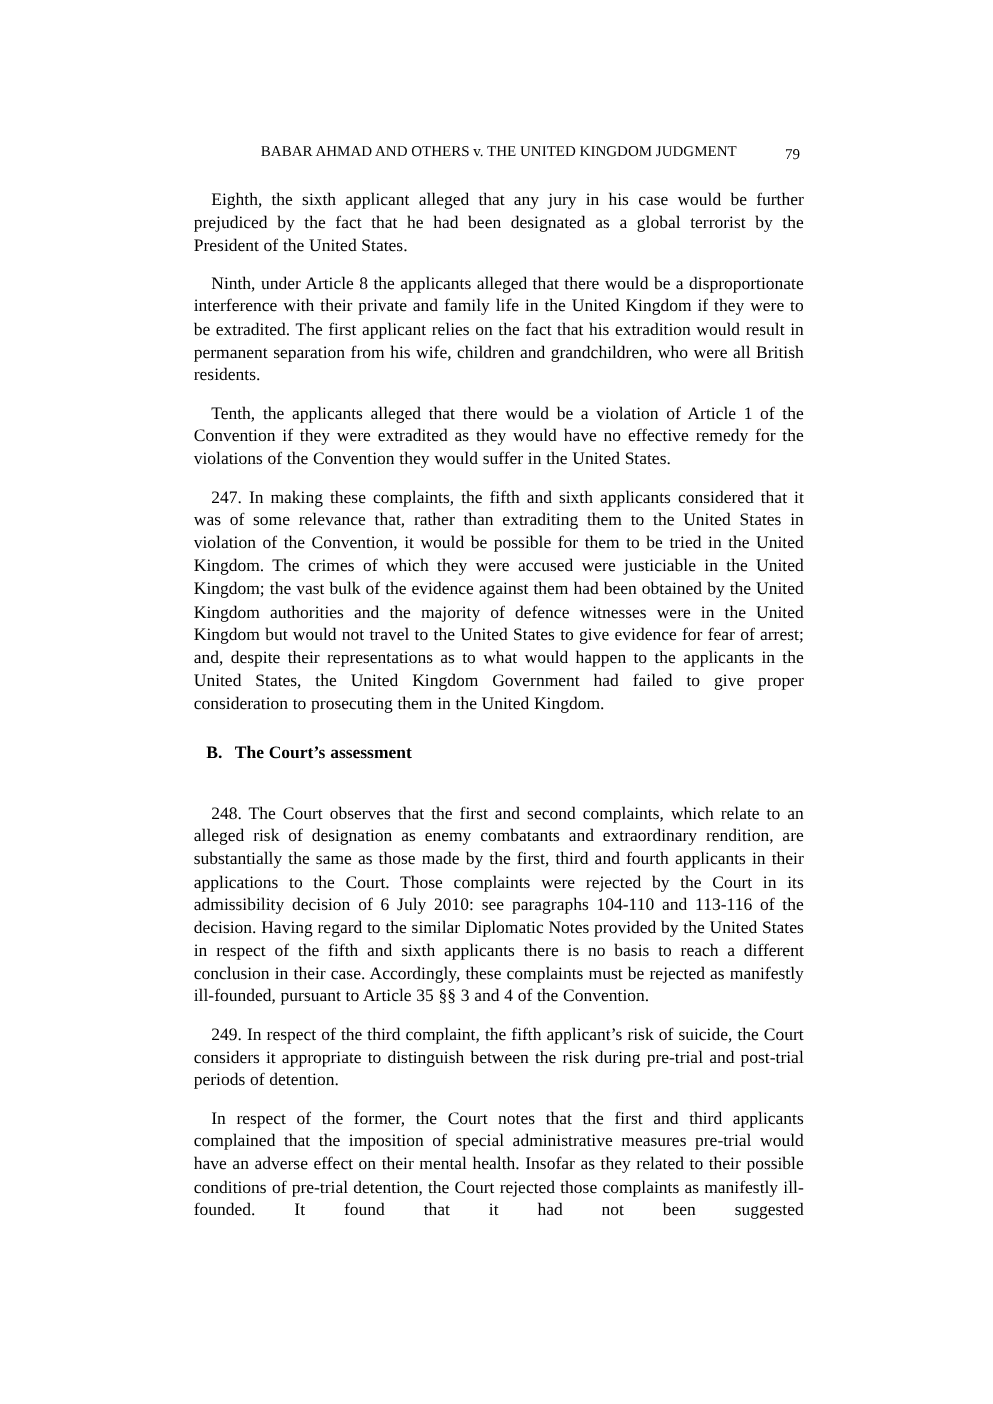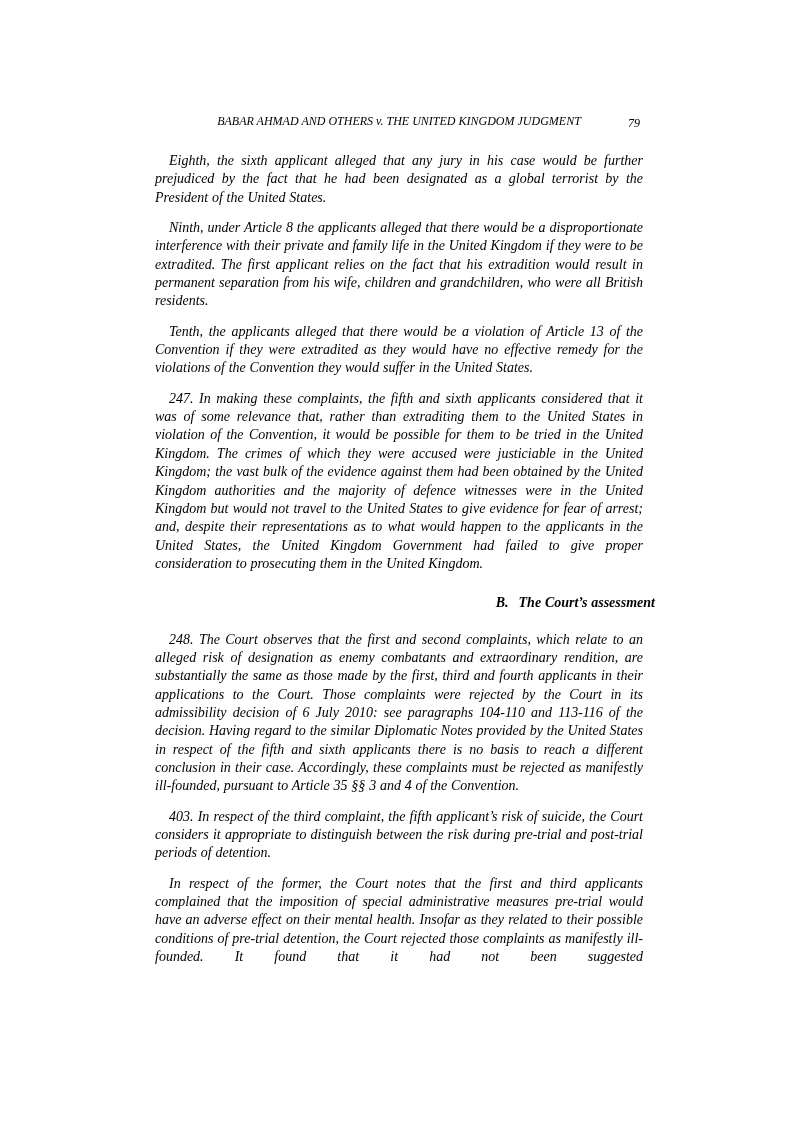--- a/index.html
+++ b/index.html
@@ -22,21 +22,20 @@
     width: 794px;
     height: 1123px;
     background: #ffffff;
     overflow: hidden;
   }
   .text-column {
     position: absolute;
     left: 143px;
     top: 115px;
     width: 512px;
-    font-style: italic;
   }
   .running-header {
     position: relative;
     font-size: 12px;
     line-height: 13px;
     text-align: center;
     white-space: nowrap;
   }
   .page-number {
     position: absolute;
@@ -55,49 +54,49 @@
     padding: 0;
     text-indent: 14px;
   }
   .body-text p.continued {
     text-align-last: justify;
   }
   .section-heading {
     font-size: 14px;
     line-height: 18.35px;
     font-weight: bold;
-    margin: 21px 0 18px 0;
+    margin: 21px 0 30px 0;
     padding-left: 22px;
-    text-align: right;
+    text-align: left;
     text-indent: 0;
   }
   .heading-label {
     margin-right: 10px;
   }
 </style>
 </head>
 <body>
 
 <div class="page">
   <div class="text-column">
 
     <header class="running-header">
       <span class="header-title">BABAR AHMAD AND OTHERS v. THE UNITED KINGDOM JUDGMENT</span>
       <span class="page-number">79</span>
     </header>
 
     <main class="body-text">
       <p>Eighth, the sixth applicant alleged that any jury in his case would be further prejudiced by the fact that he had been designated as a global terrorist by the President of the United States.</p>
       <p>Ninth, under Article 8 the applicants alleged that there would be a disproportionate interference with their private and family life in the United Kingdom if they were to be extradited. The first applicant relies on the fact that his extradition would result in permanent separation from his wife, children and grandchildren, who were all British residents.</p>
-      <p>Tenth, the applicants alleged that there would be a violation of Article 13 of the Convention if they were extradited as they would have no effective remedy for the violations of the Convention they would suffer in the United States.</p>
+      <p>Tenth, the applicants alleged that there would be a violation of Article 1 of the Convention if they were extradited as they would have no effective remedy for the violations of the Convention they would suffer in the United States.</p>
       <p>247. In making these complaints, the fifth and sixth applicants considered that it was of some relevance that, rather than extraditing them to the United States in violation of the Convention, it would be possible for them to be tried in the United Kingdom. The crimes of which they were accused were justiciable in the United Kingdom; the vast bulk of the evidence against them had been obtained by the United Kingdom authorities and the majority of defence witnesses were in the United Kingdom but would not travel to the United States to give evidence for fear of arrest; and, despite their representations as to what would happen to the applicants in the United States, the United Kingdom Government had failed to give proper consideration to prosecuting them in the United Kingdom.</p>
 
       <h2 class="section-heading">
         <span class="heading-label">B.</span><span class="heading-text">The Court’s assessment</span>
       </h2>
 
       <p>248. The Court observes that the first and second complaints, which relate to an alleged risk of designation as enemy combatants and extraordinary rendition, are substantially the same as those made by the first, third and fourth applicants in their applications to the Court. Those complaints were rejected by the Court in its admissibility decision of 6 July 2010: see paragraphs 104-110 and 113-116 of the decision. Having regard to the similar Diplomatic Notes provided by the United States in respect of the fifth and sixth applicants there is no basis to reach a different conclusion in their case. Accordingly, these complaints must be rejected as manifestly ill-founded, pursuant to Article 35 §§ 3 and 4 of the Convention.</p>
-      <p>403. In respect of the third complaint, the fifth applicant’s risk of suicide, the Court considers it appropriate to distinguish between the risk during pre-trial and post-trial periods of detention.</p>
+      <p>249. In respect of the third complaint, the fifth applicant’s risk of suicide, the Court considers it appropriate to distinguish between the risk during pre-trial and post-trial periods of detention.</p>
       <p class="continued">In respect of the former, the Court notes that the first and third applicants complained that the imposition of special administrative measures pre-trial would have an adverse effect on their mental health. Insofar as they related to their possible conditions of pre-trial detention, the Court rejected those complaints as manifestly ill-founded. It found that it had not been suggested</p>
     </main>
 
   </div>
 </div>
 
 </body></html>

